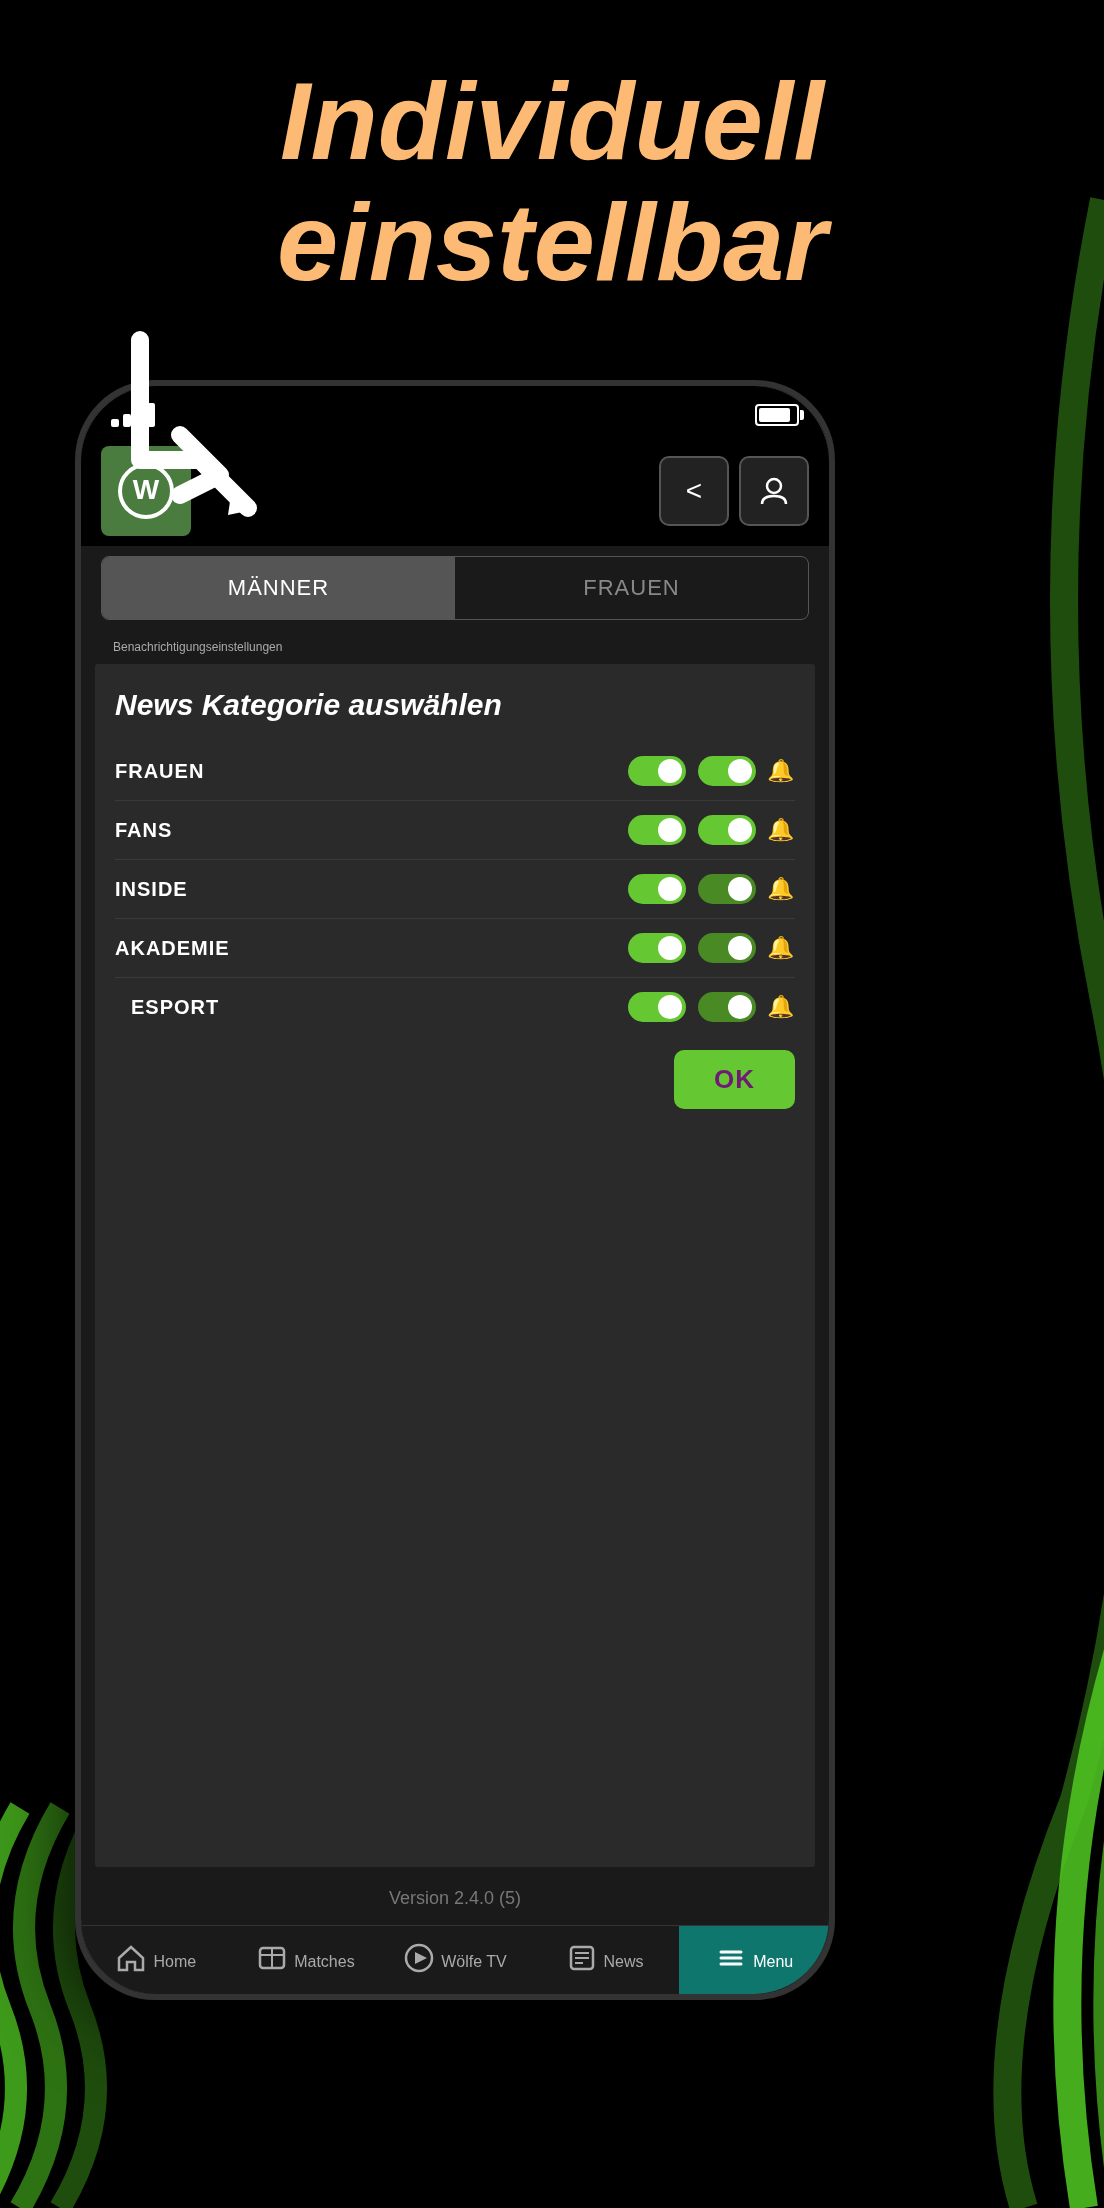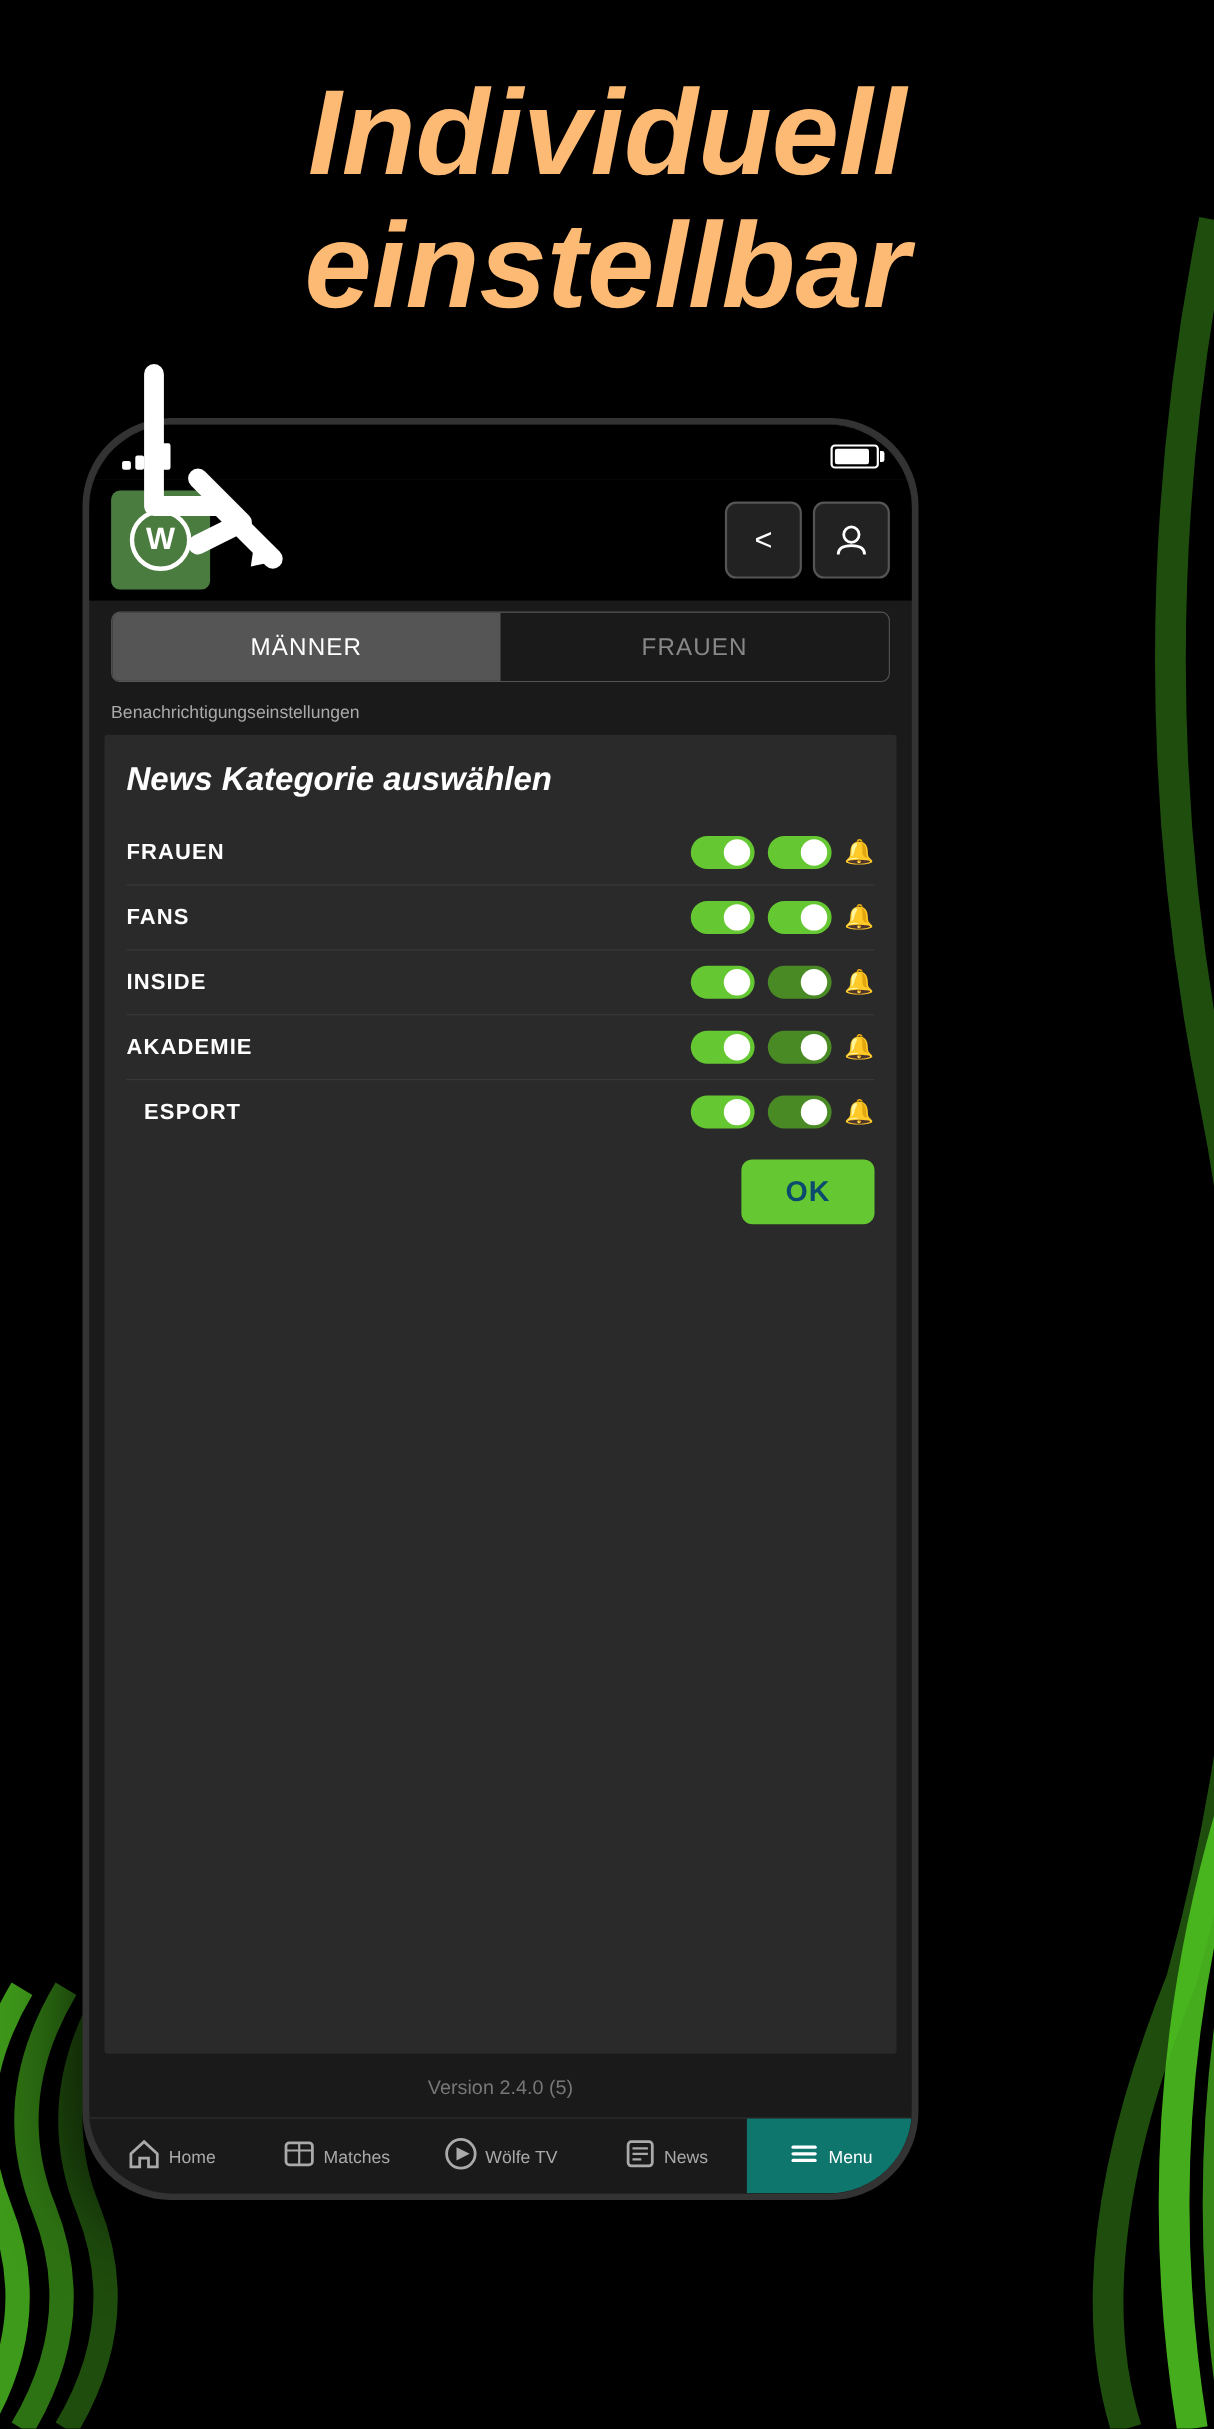--- a/index.html
+++ b/index.html
@@ -171,22 +171,22 @@
       color: white;
     }
     .tab-option.inactive {
       background: transparent;
       color: #888;
     }
 
     
     .settings-label {
       color: #aaa;
-      font-size: 16px;
-      padding: 10px 20px 5px;
+      font-size: 12px;
+      padding: 10px 32px 5px;
     }
 
     
     .modal-card {
       background: #2a2a2a;
       border-radius: 3px;
       margin: 5px 14px;
       padding: 24px 20px 20px;
       flex: 1;
     }
@@ -256,21 +256,21 @@
     }
 
     
     .ok-btn-row {
       display: flex;
       justify-content: flex-end;
       margin-top: 14px;
     }
     .ok-btn {
       background: #65c832;
-      color: #0c4a6e;
+      color: #701a75;
       font-size: 26px;
       font-weight: bold;
       padding: 14px 40px;
       border-radius: 10px;
       border: none;
       cursor: pointer;
       letter-spacing: 1px;
     }
 
     

